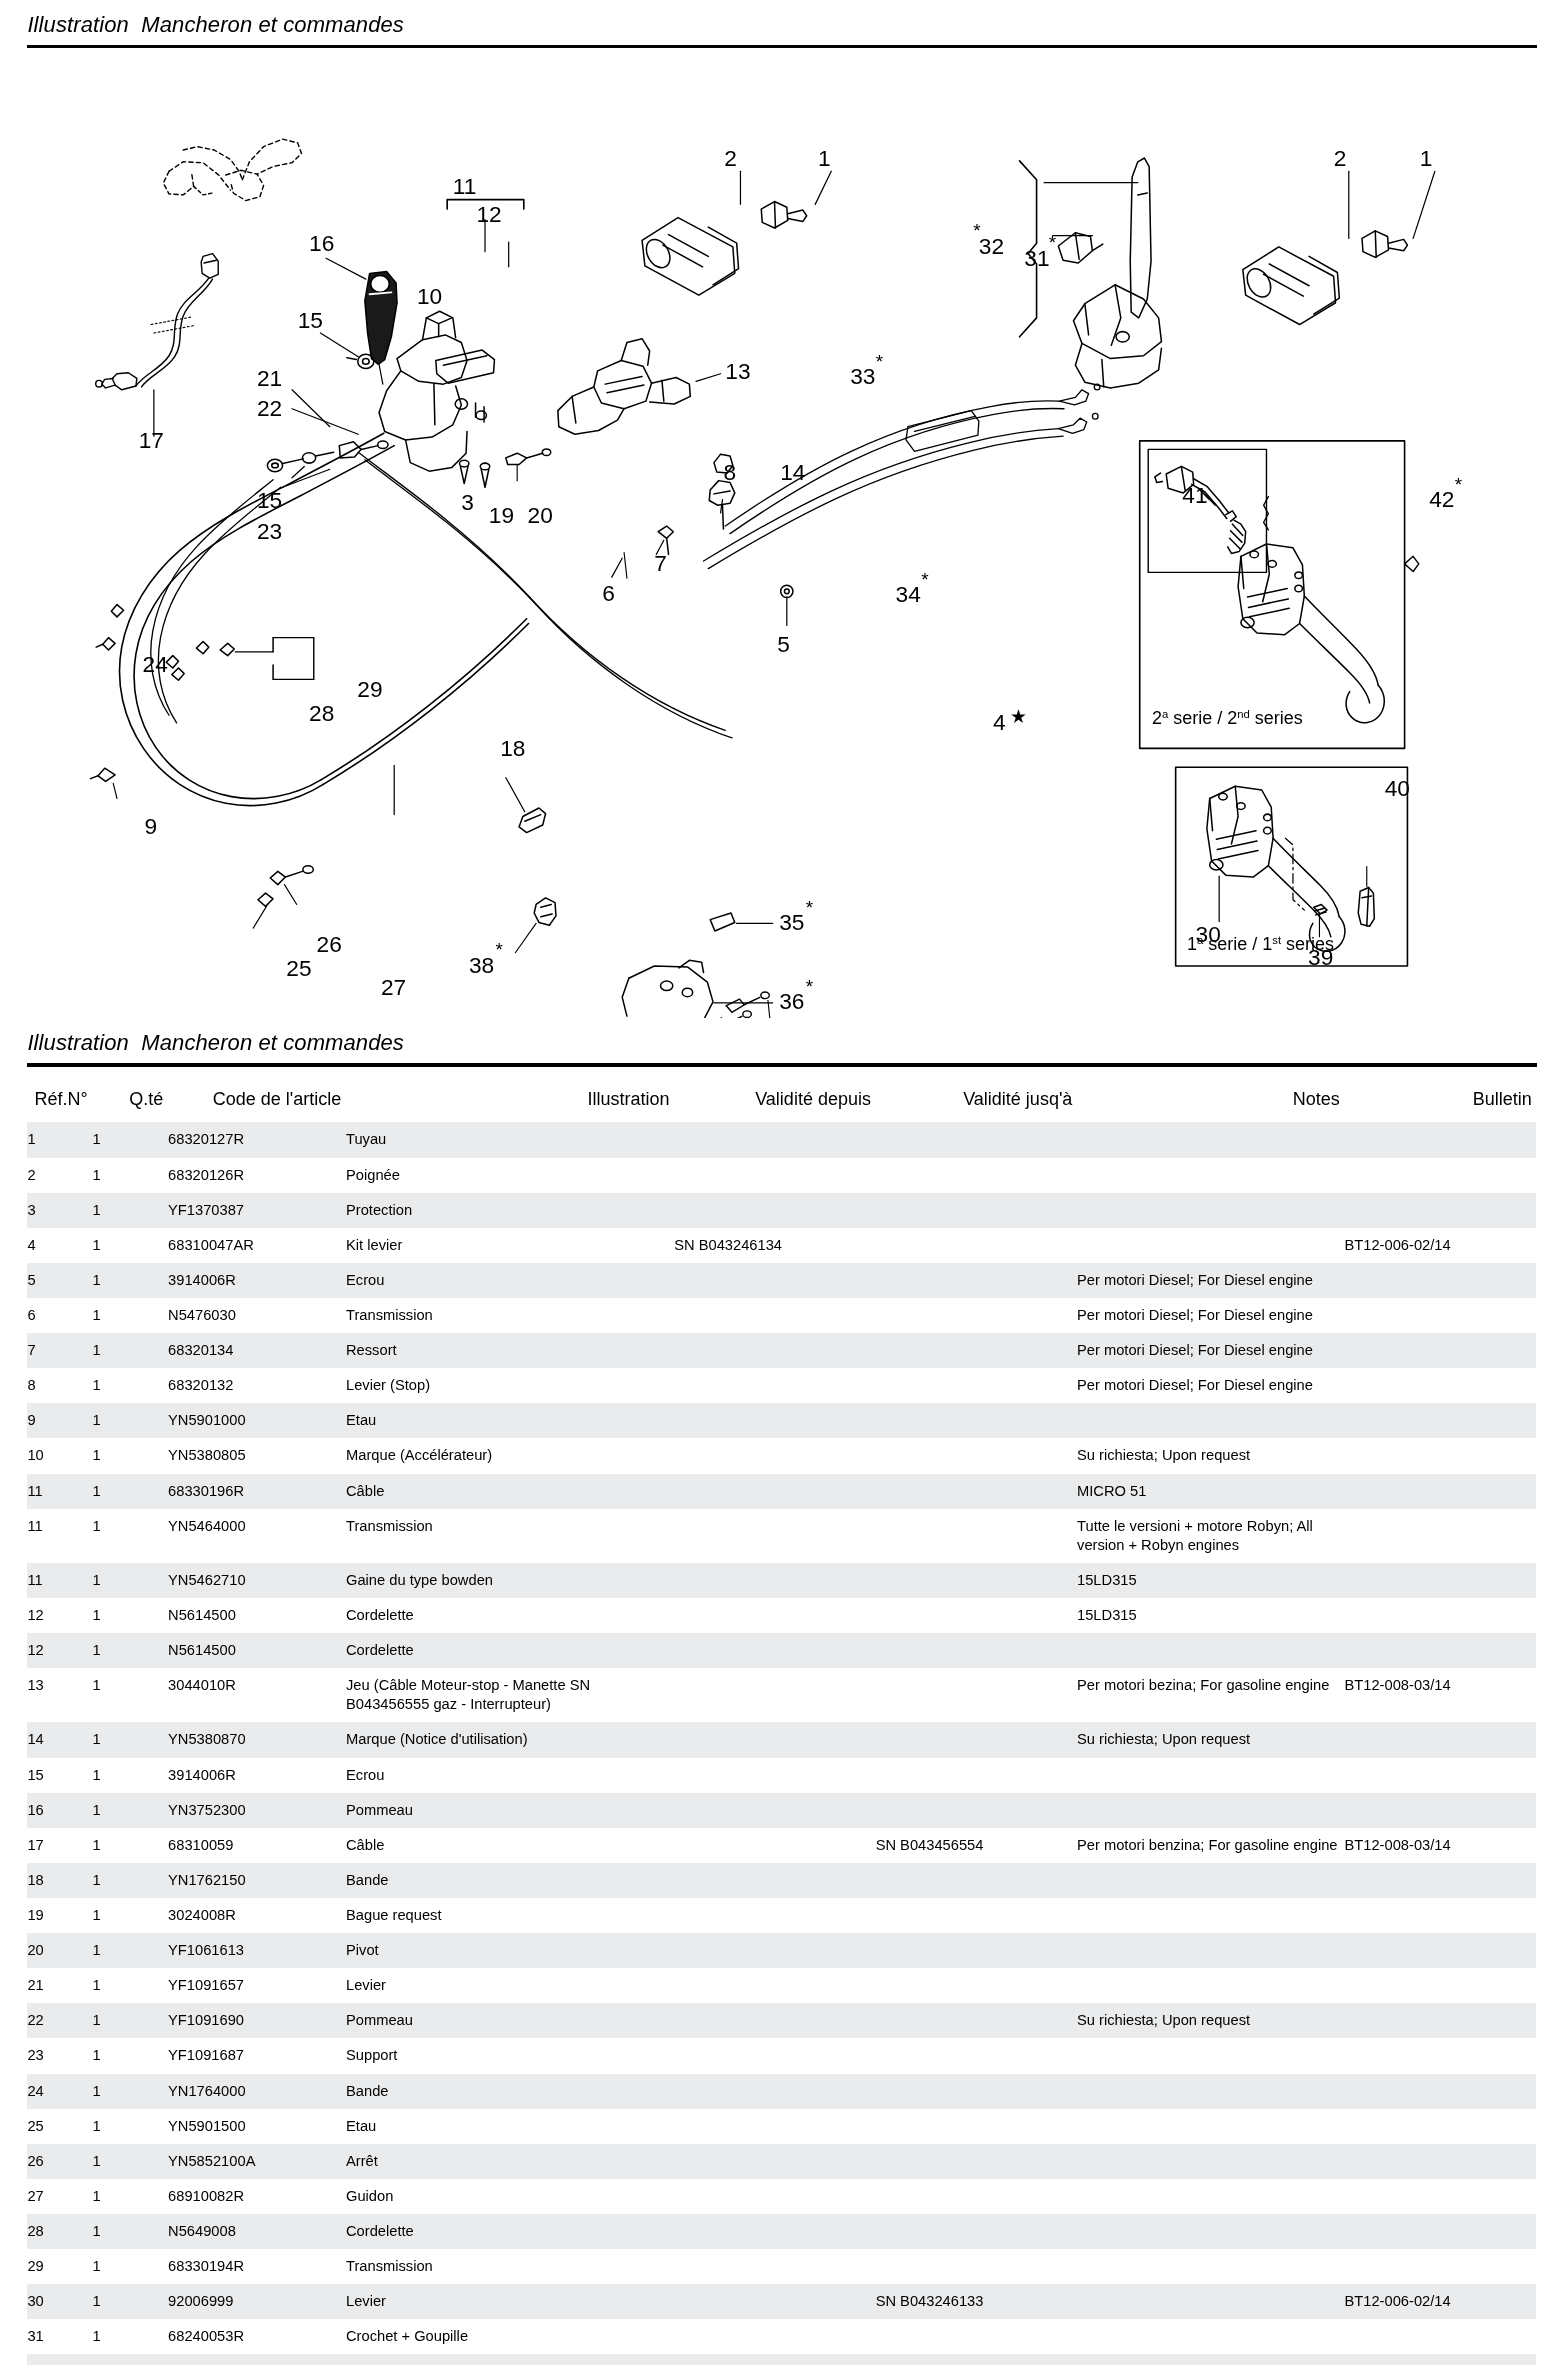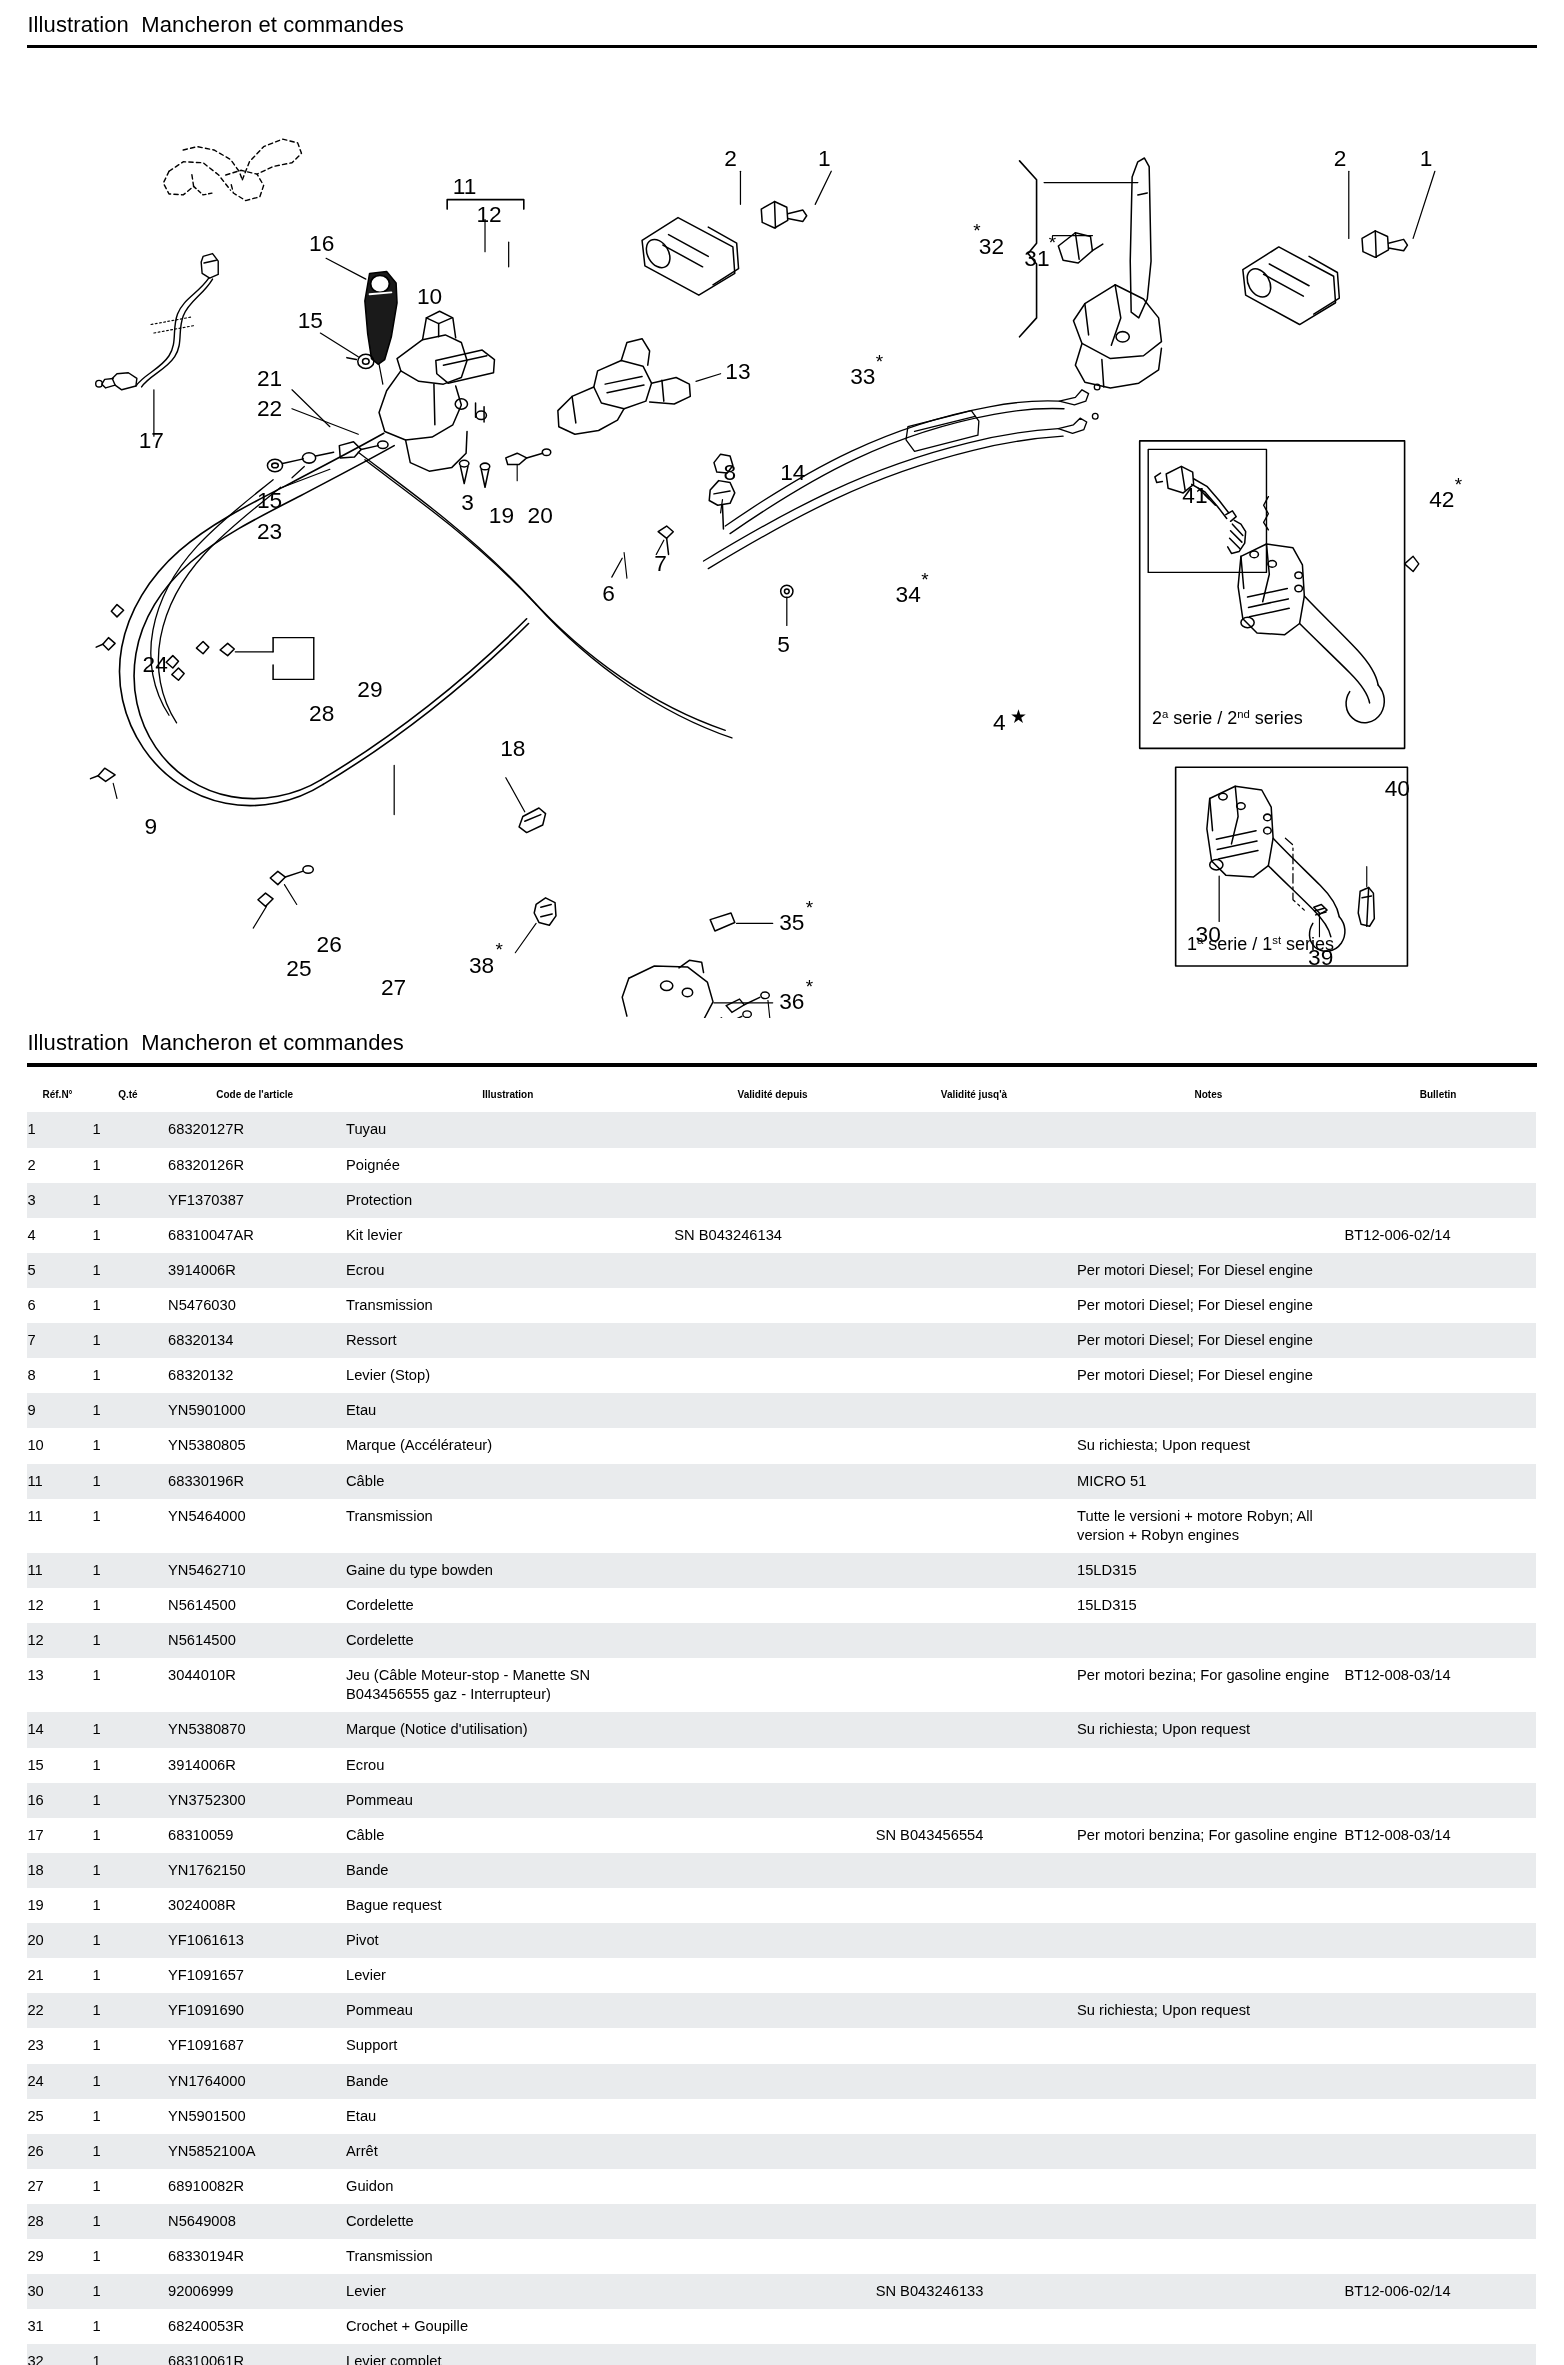--- a/index.html
+++ b/index.html
@@ -15,20 +15,21 @@
   .page { width: 1564px; padding: 0 0 19px 0; }
 
   
   .section-title {
     font-size: 22px;
     font-weight: 400;
     letter-spacing: 0.1px;
     padding: 12.3px 0 0 27.4px;
     line-height: 1.15;
     white-space: pre;
+    font-style: italic;
   }
   .title-rule {
     height: 3.3px;
     background: #000;
     margin: 7.6px 27.4px 0 27.4px;
   }
 
   
   .illustration {
     position: relative;
@@ -48,23 +49,23 @@
   .parts-table col.c-ref { width: 61px; }
   .parts-table col.c-qty { width: 71px; }
   .parts-table col.c-code { width: 167px; }
   .parts-table col.c-desc { width: 308px; }
   .parts-table col.c-from { width: 189px; }
   .parts-table col.c-to { width: 189px; }
   .parts-table col.c-notes { width: 251px; }
   .parts-table col.c-bull { width: 180px; }
 
   .parts-table thead th {
-    text-align: center;
-    font-weight: 700;
-    font-size: 10px;
+    text-align: right;
+    font-weight: 400;
+    font-size: 18px;
     padding: 8.5px 4.7px 12.3px 0;
     vertical-align: top;
     white-space: nowrap;
   }
   .parts-table tbody td {
     vertical-align: top;
     padding: 8px 6.6px 8px 0;
     line-height: 1.30;
     font-size: 14.7px;
     word-break: normal;

